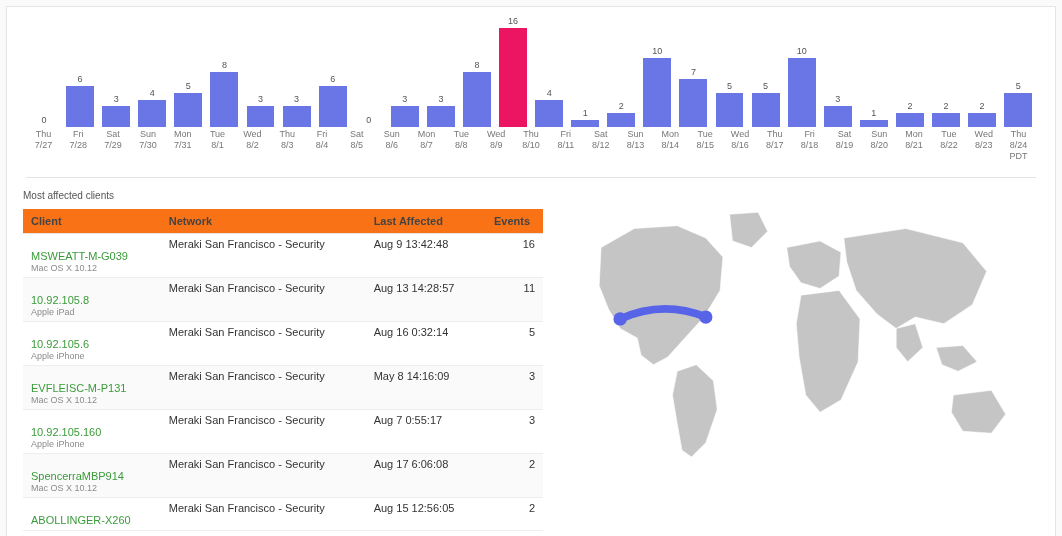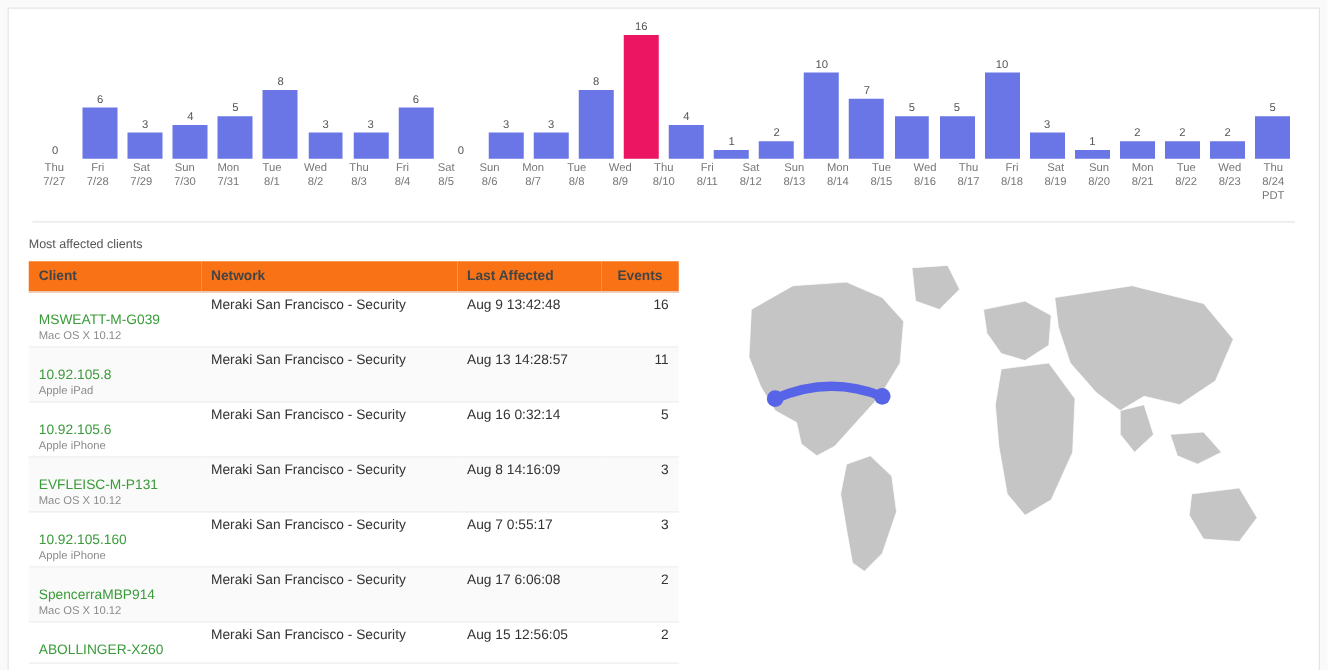--- a/index.html
+++ b/index.html
@@ -229,21 +229,21 @@
                 <td>Meraki San Francisco - Security</td>
                 <td>Aug 16 0:32:14</td>
                 <td class="r">5</td>
               </tr>
               <tr>
                 <td>
                   <div class="cname">EVFLEISC-M-P131</div>
                   <div class="csub">Mac OS X 10.12</div>
                 </td>
                 <td>Meraki San Francisco - Security</td>
-                <td>Aug 8 14:16:09</td>
+                <td>May 8 14:16:09</td>
                 <td class="r">3</td>
               </tr>
               <tr>
                 <td>
                   <div class="cname">10.92.105.160</div>
                   <div class="csub">Apple iPhone</div>
                 </td>
                 <td>Meraki San Francisco - Security</td>
                 <td>Aug 7 0:55:17</td>
                 <td class="r">3</td>

